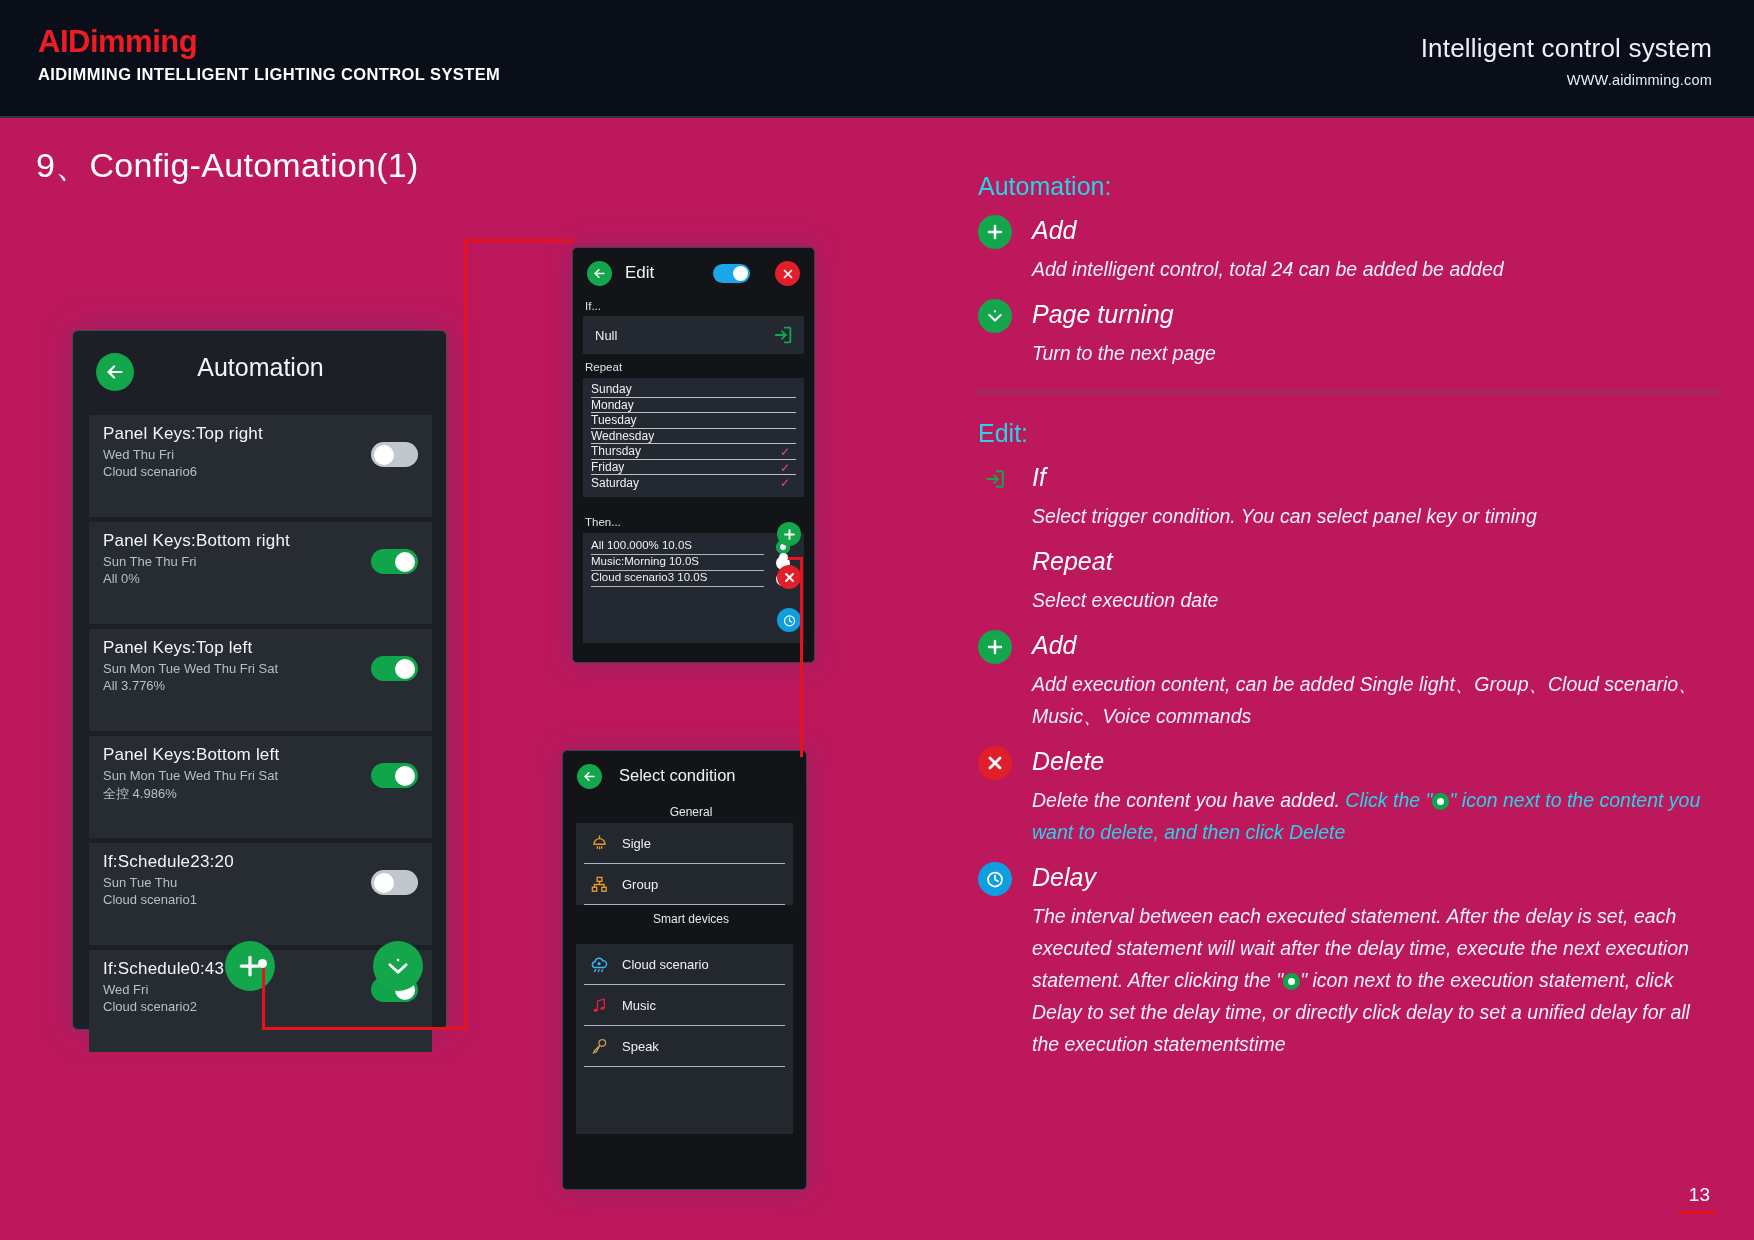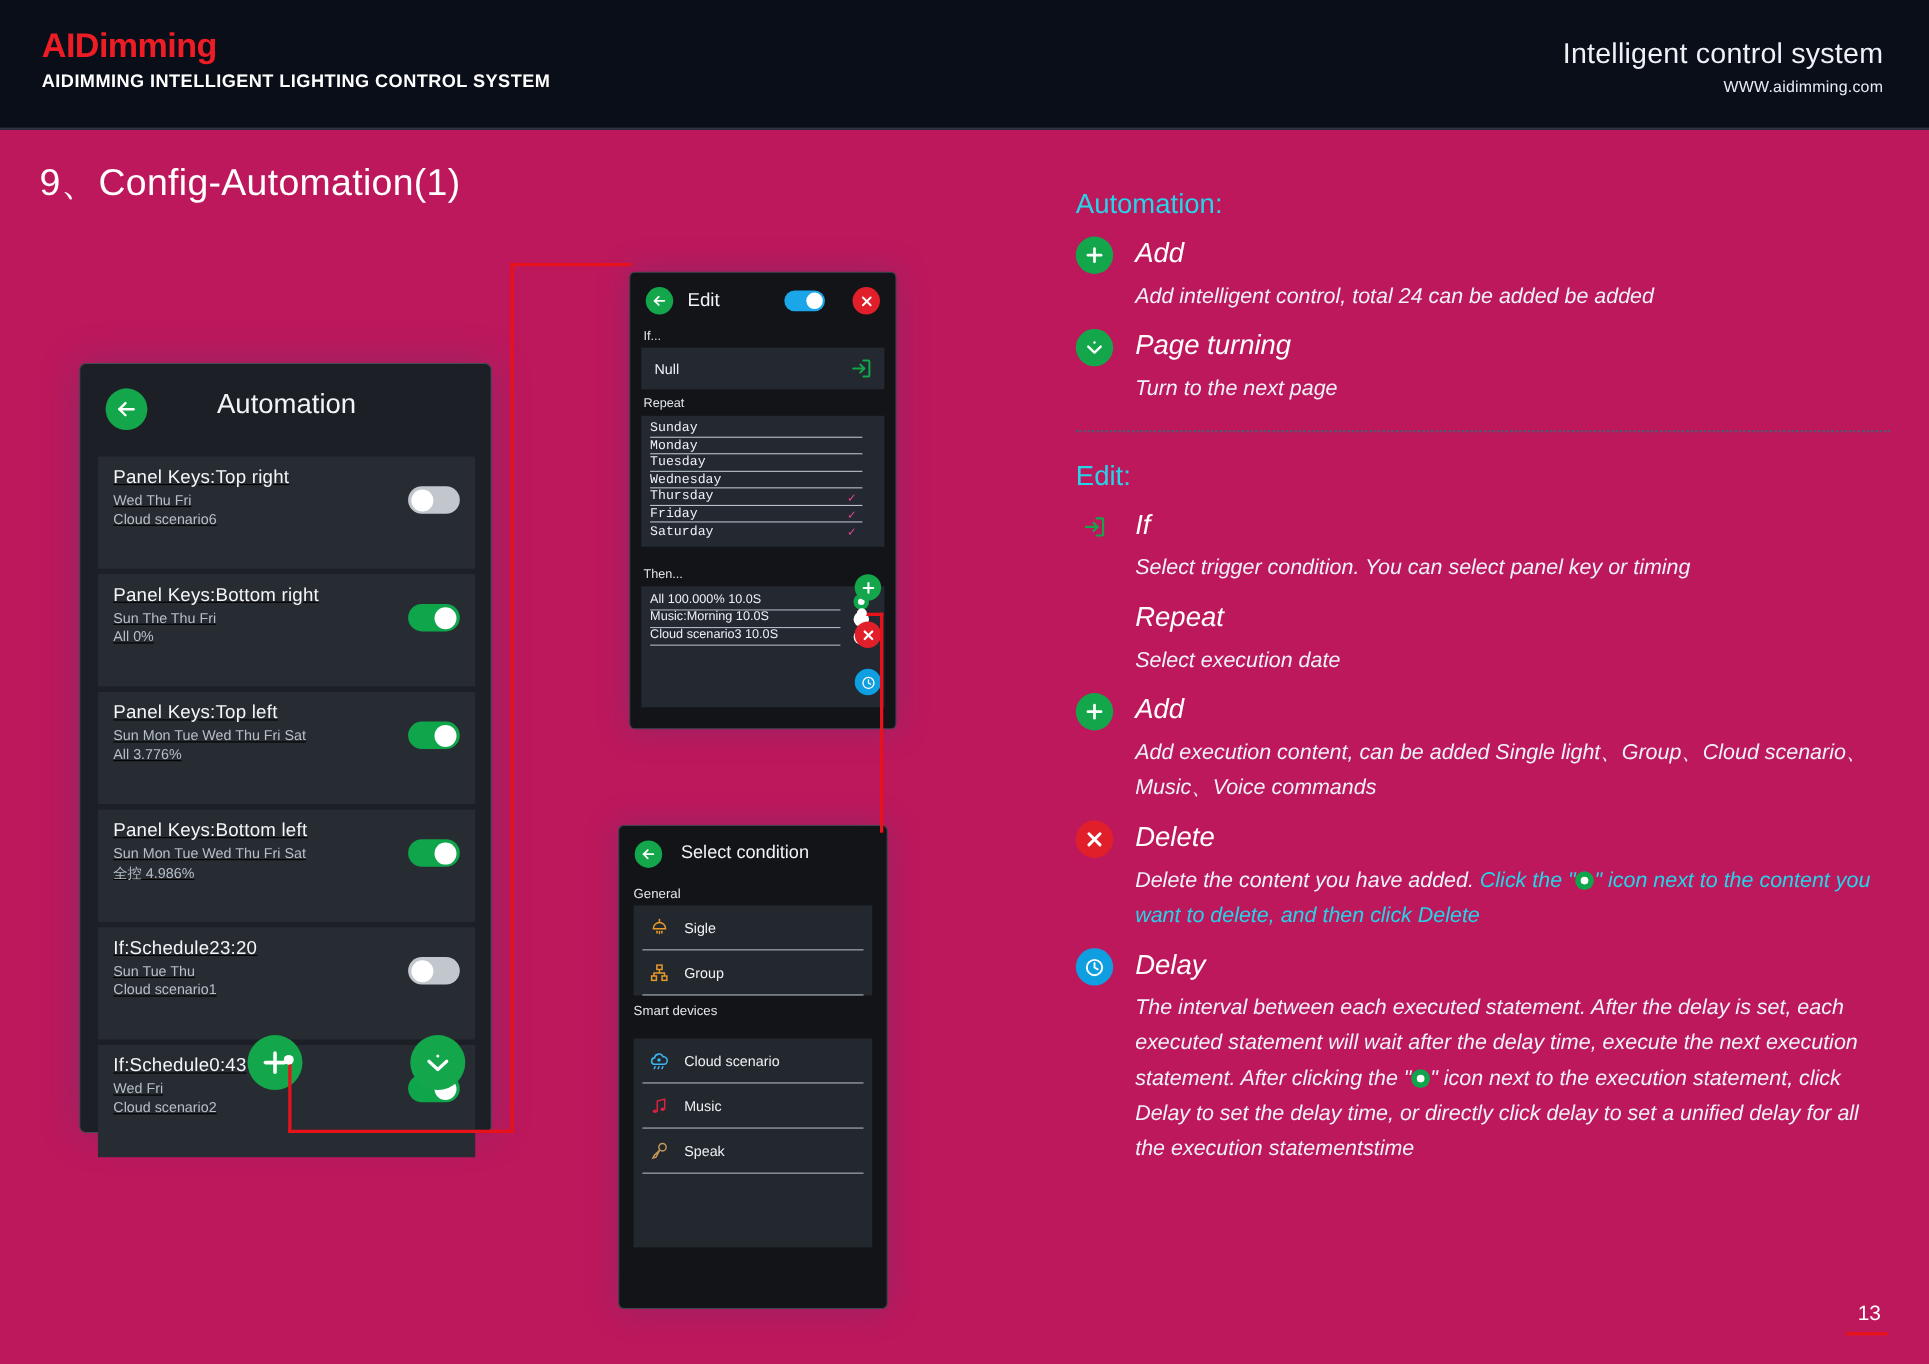--- a/index.html
+++ b/index.html
@@ -60,21 +60,21 @@
     background: #13a64a; display: flex; align-items: center; justify-content: center;
   }
   .back-btn svg { width: 22px; height: 22px; }
   .auto-title {
     position: absolute; left: 0; top: 22px; width: 375px;
     text-align: center; font-size: 25px; color: #f2f5f8;
   }
   .auto-list { position: absolute; left: 16px; top: 84px; width: 343px; }
   .auto-row {
     position: relative; height: 102px; background: #272c33;
-    margin-bottom: 5px; padding: 9px 14px; text-decoration: underline;
+    margin-bottom: 5px; padding: 9px 14px;
   }
   .auto-row .r-title { font-size: 17px; color: #f4f6f9; letter-spacing: .2px; }
   .auto-row .r-days  { font-size: 13px; color: #b9bfc7; margin-top: 3px; }
   .auto-row .r-act   { font-size: 13px; color: #b9bfc7; margin-top: 2px; }
   .toggle {
     position: absolute; right: 14px; top: 27px;
     width: 47px; height: 25px; border-radius: 13px; background: #c2c7cd;
   }
   .toggle.on { background: #0fa54a; }
   .toggle .knob {
@@ -124,21 +124,21 @@
     display: flex; align-items: center; justify-content: center;
   }
   .close-btn svg { width: 14px; height: 14px; }
   .sec-label { font-size: 11.5px; color: #dfe4ea; margin: 0 0 4px 12px; }
   .if-box {
     position: relative; margin: 0 10px; height: 38px; background: #232831;
     display: flex; align-items: center;
   }
   .if-box .val { font-size: 13px; color: #eef1f5; margin-left: 12px; }
   .if-box .enter-icon { position: absolute; right: 10px; top: 8px; width: 22px; height: 22px; }
-  .repeat-box { margin: 5px 10px 16px 10px; background: #232831; padding: 4px 12px 6px 0; font-family: Liberation Mono, monospace; }
+  .repeat-box { margin: 5px 10px 16px 10px; background: #232831; padding: 4px 0 6px 0; }
   .rep-row {
     position: relative; height: 15.5px; margin: 0 8px;
     border-bottom: 1px solid #b9c0c8;
     display: flex; align-items: center;
   }
   .rep-row span.d { font-size: 12px; color: #eef1f5; line-height: 1; }
   .rep-row .chk { position: absolute; right: 6px; top: 1px; color: #e8468a; font-size: 12px; }
   .then-box { margin: 5px 10px 0 10px; background: #232831; height: 110px; padding: 6px 0 0 0; position: relative; }
   .then-row {
     position: relative; height: 16px; margin: 0 40px 0 8px;
@@ -164,20 +164,21 @@
   .circ-btn svg { width: 15px; height: 15px; }
 
   
   .phone-cond {
     position: absolute; left: 562px; top: 750px;
     width: 245px; height: 440px;
     background: #121418;
     border: 1px solid #3d434d;
     border-radius: 5px;
     box-shadow: 0 0 30px rgba(40,70,110,0.28);
+    text-align: center;
   }
   .cond-top { position: relative; height: 52px; }
   .cond-title { position: absolute; left: 56px; top: 15px; font-size: 16.5px; color: #f0f3f7; }
   .cond-group-label { font-size: 12px; color: #e3e8ee; margin: 2px 0 4px 13px; }
   .cond-box { margin: 0 13px; background: #23272e; }
   .cond-item {
     position: relative; height: 41px; display: flex; align-items: center;
     margin: 0 8px; border-bottom: 1px solid #aeb5be;
   }
   .cond-item:last-child.nb { border-bottom: 1px solid #aeb5be; }

